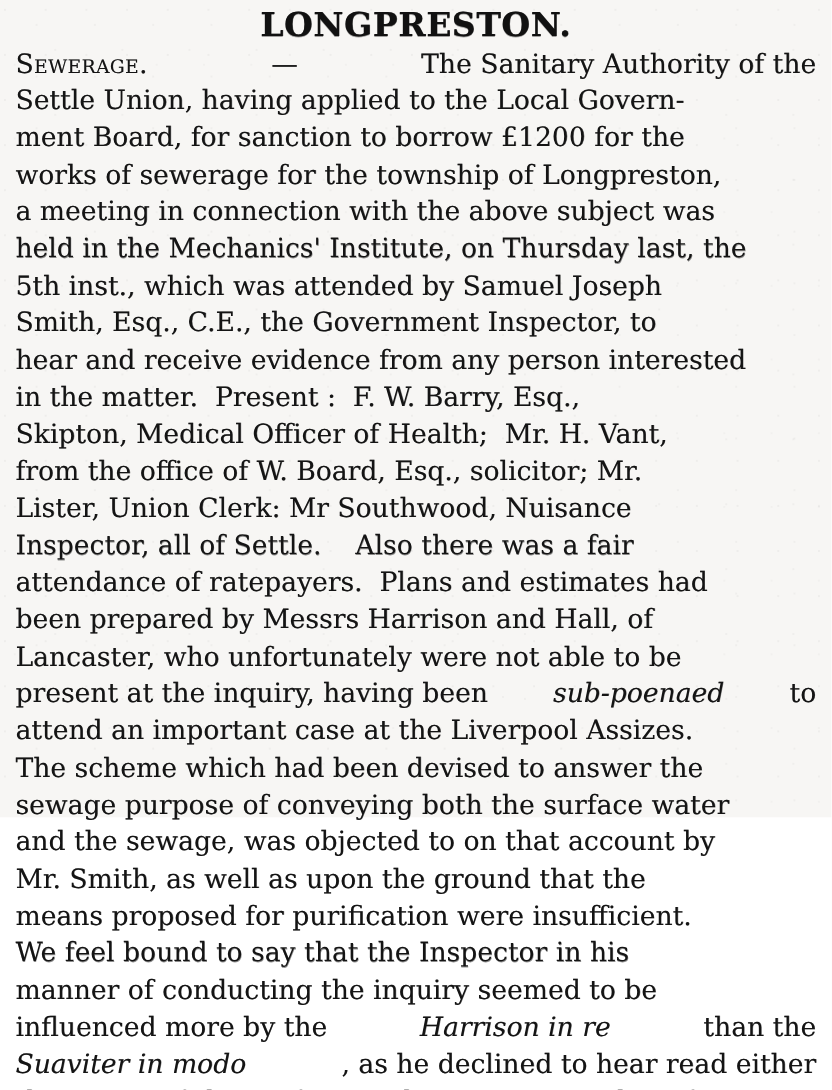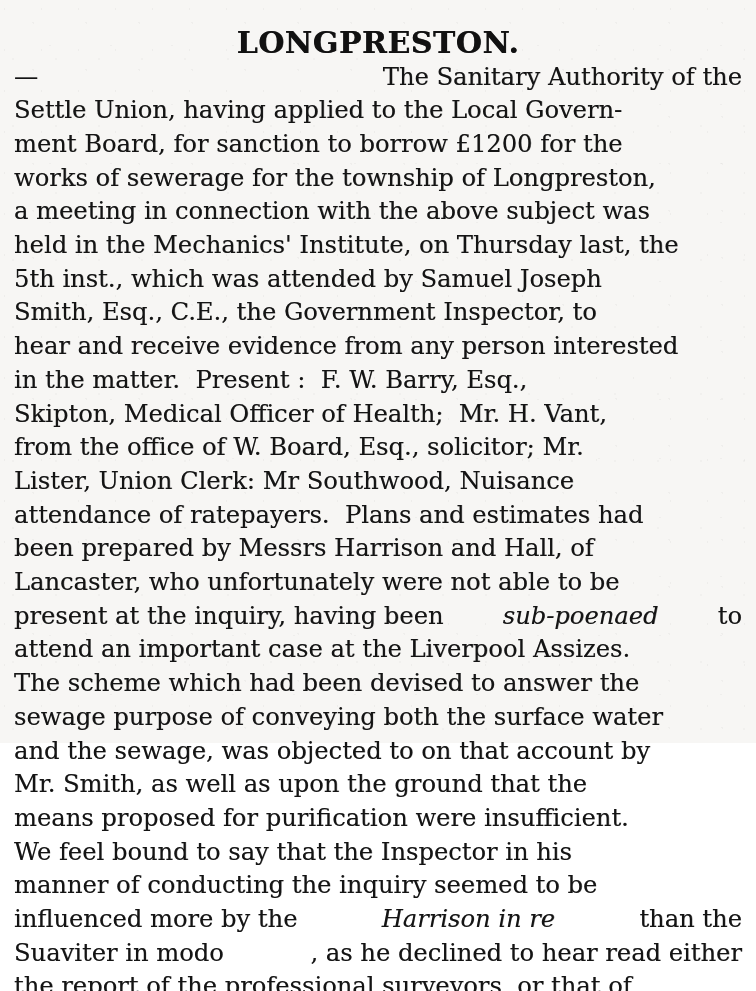--- a/index.html
+++ b/index.html
@@ -12,21 +12,21 @@
     height: 991px;
     overflow: hidden;
     font-family: "Liberation Serif", serif;
   }
   #page {
     position: relative;
     width: 756px;
     height: 743px;
     background: #f7f6f4;
     box-sizing: border-box;
-    padding: 27px 14px 0 14px;
+    padding: 8px 14px 0 14px;
     
     background-image:
       radial-gradient(circle at 12% 22%, rgba(0,0,0,0.035) 0 1px, transparent 1px),
       radial-gradient(circle at 63% 48%, rgba(0,0,0,0.03) 0 1px, transparent 1px),
       radial-gradient(circle at 82% 77%, rgba(0,0,0,0.03) 0 1px, transparent 1px),
       radial-gradient(circle at 31% 88%, rgba(0,0,0,0.025) 0 1px, transparent 1px);
     background-size: 37px 41px, 53px 47px, 61px 59px, 43px 67px;
   }
   .headline {
     text-align: center;
@@ -66,20 +66,21 @@
 </head>
 <body>
 
 <div id="page">
 
   <h1 class="headline">LONGPRESTON.</h1>
 
   <div class="article">
 
     <div class="line stretch">
+      <span class="lead">Sewerage.</span>
         <span>—</span>
         <span>The Sanitary Authority of the</span>
     </div>
 
     <div class="line stretch">
         <span>Settle Union, having applied to the Local Govern-</span>
       </div>
     <div class="line stretch">
         <span>ment Board, for sanction to borrow £1200 for the</span>
       </div>
@@ -105,20 +106,23 @@
         <span>in the matter.  Present :  F. W. Barry, Esq.,</span>
       </div>
     <div class="line stretch">
         <span>Skipton, Medical Officer of Health;  Mr. H. Vant,</span>
       </div>
     <div class="line stretch">
         <span>from the office of W. Board, Esq., solicitor; Mr.</span>
       </div>
     <div class="line stretch">
         <span>Lister, Union Clerk: Mr Southwood, Nuisance</span>
+      </div>
+    <div class="line stretch">
+        <span>Inspector, all of Settle.    Also there was a fair</span>
       </div>
     <div class="line stretch">
         <span>attendance of ratepayers.  Plans and estimates had</span>
       </div>
     <div class="line stretch">
         <span>been prepared by Messrs Harrison and Hall, of</span>
       </div>
     <div class="line stretch">
         <span>Lancaster, who unfortunately were not able to be</span>
       </div>
@@ -154,21 +158,21 @@
         <span>manner of conducting the inquiry seemed to be</span>
       </div>
 
     <div class="line stretch">
       <span>influenced more by the </span>
         <span style="font-style:italic">Harrison in re</span>
         <span> than the</span>
     </div>
 
     <div class="line stretch">
-      <span style="">Suaviter in modo</span>
+      <span style="font-style:italic">Suaviter in modo</span>
         <span>, as he declined to hear read either</span>
     </div>
 
     <div class="line stretch">
         <span>the report of the professional surveyors, or that of</span>
       </div>
 
   </div>
 </div>
 

